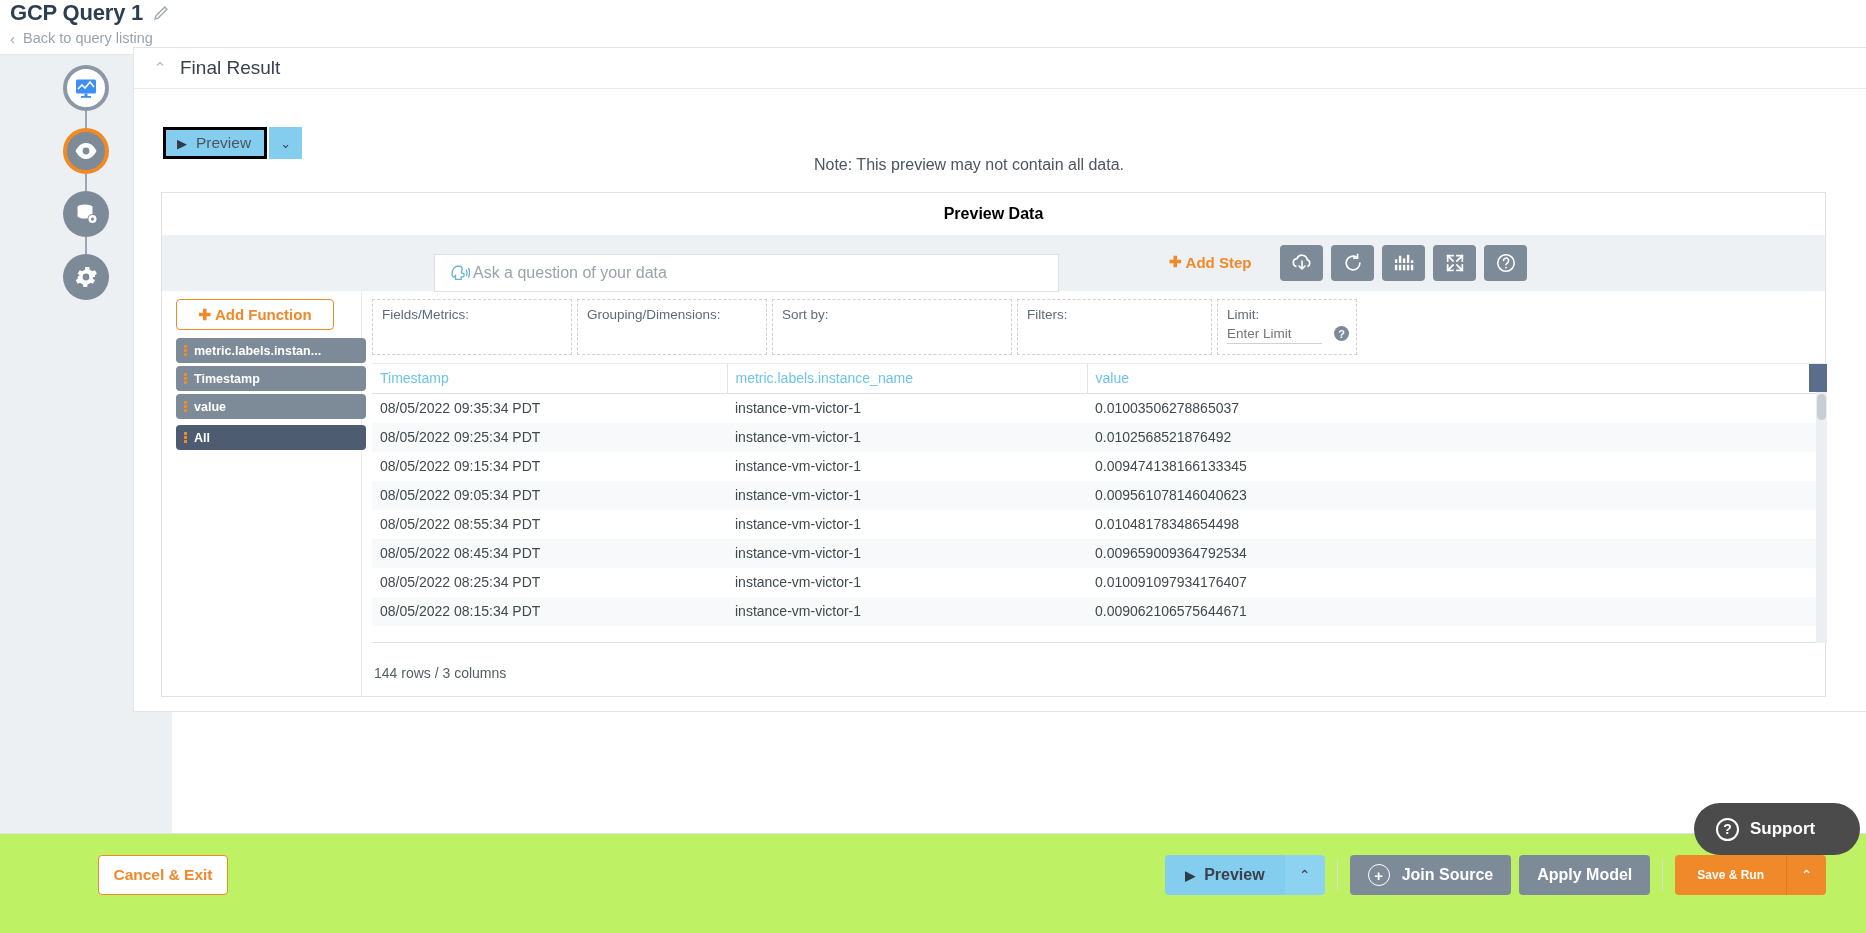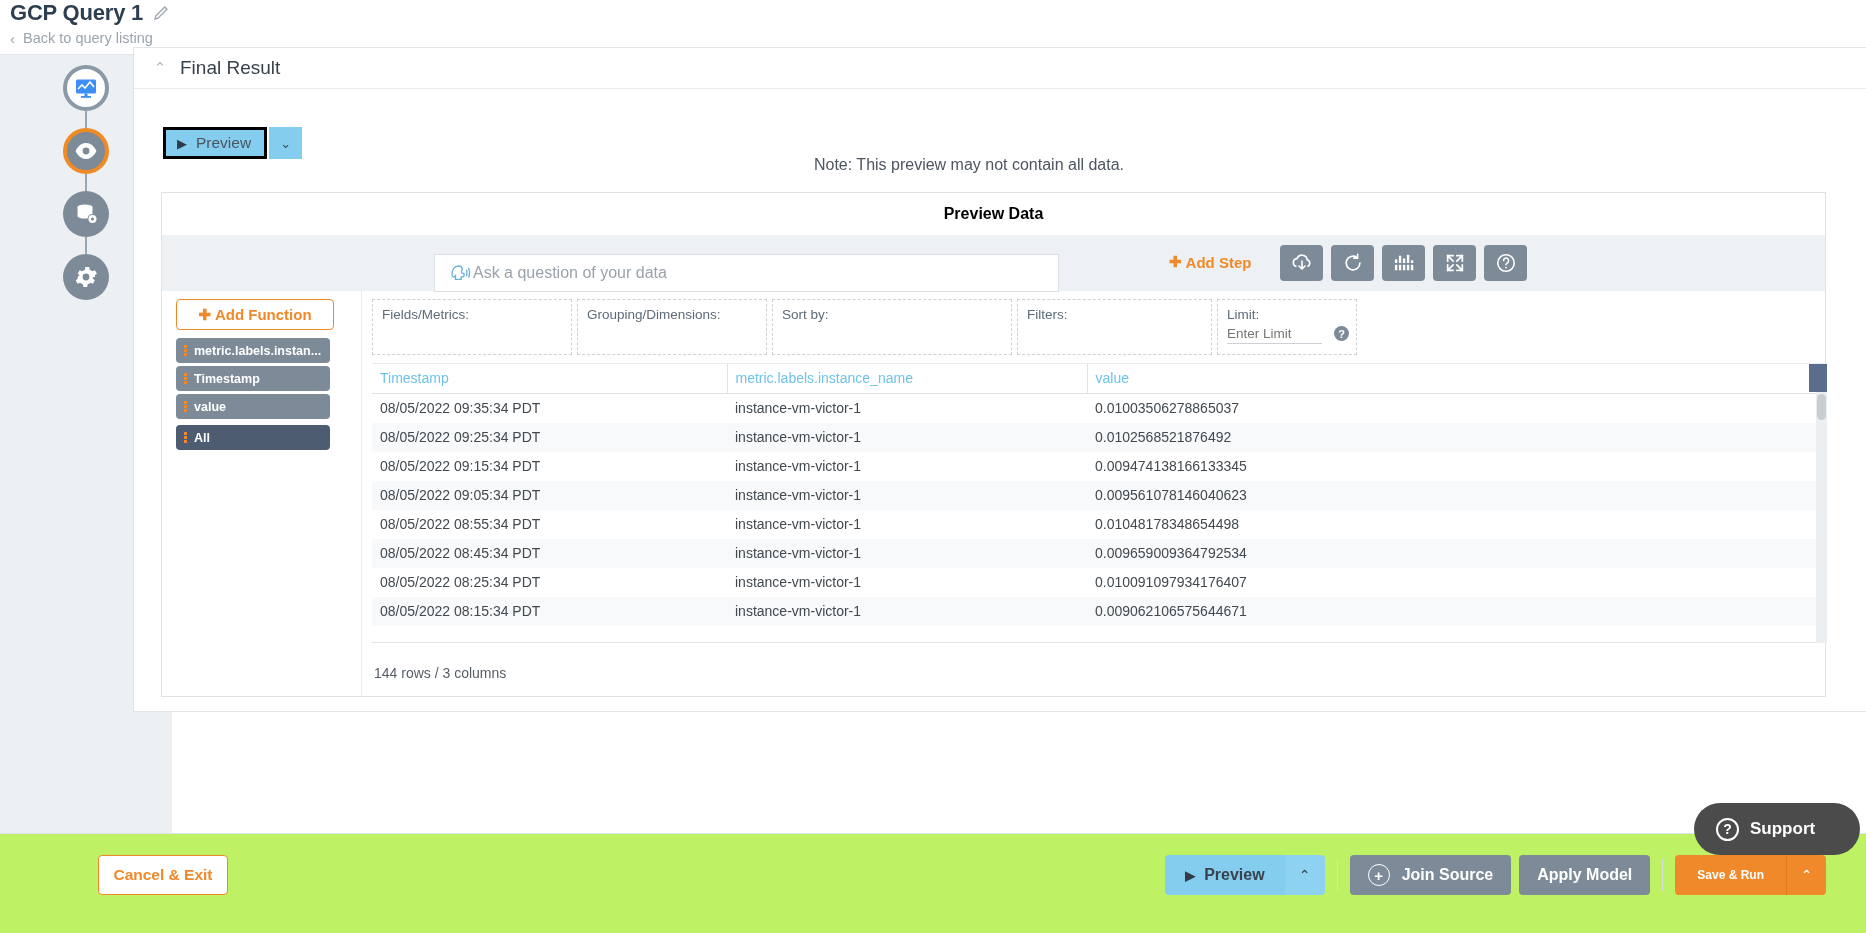--- a/index.html
+++ b/index.html
@@ -132,21 +132,21 @@
     background: #fff; border-right: 1px solid #e8ebee;
   }
   #add-function {
     position: absolute; left: 14px; top: 8px; width: 158px; height: 31px;
     border: 1px solid #f0892a; border-radius: 4px; background: #fff;
     color: #f0892a; font-size: 15px; font-weight: bold;
     display: flex; align-items: center; justify-content: center; gap: 4px;
     cursor: pointer;
   }
   .chip {
-    position: absolute; left: 14px; width: 154px; height: 25px;
+    position: absolute; left: 14px; width: 190px; height: 25px;
     background: #7d8a98; border-radius: 4px; color: #fff;
     font-size: 12.5px; font-weight: bold;
     display: flex; align-items: center; gap: 7px; padding-left: 8px;
     cursor: pointer; overflow: hidden; white-space: nowrap;
   }
   .chip.selected { background: #4d5c70; }
   .grip {
     display: inline-block; width: 3px; height: 11px; position: relative;
     flex: 0 0 3px;
   }

